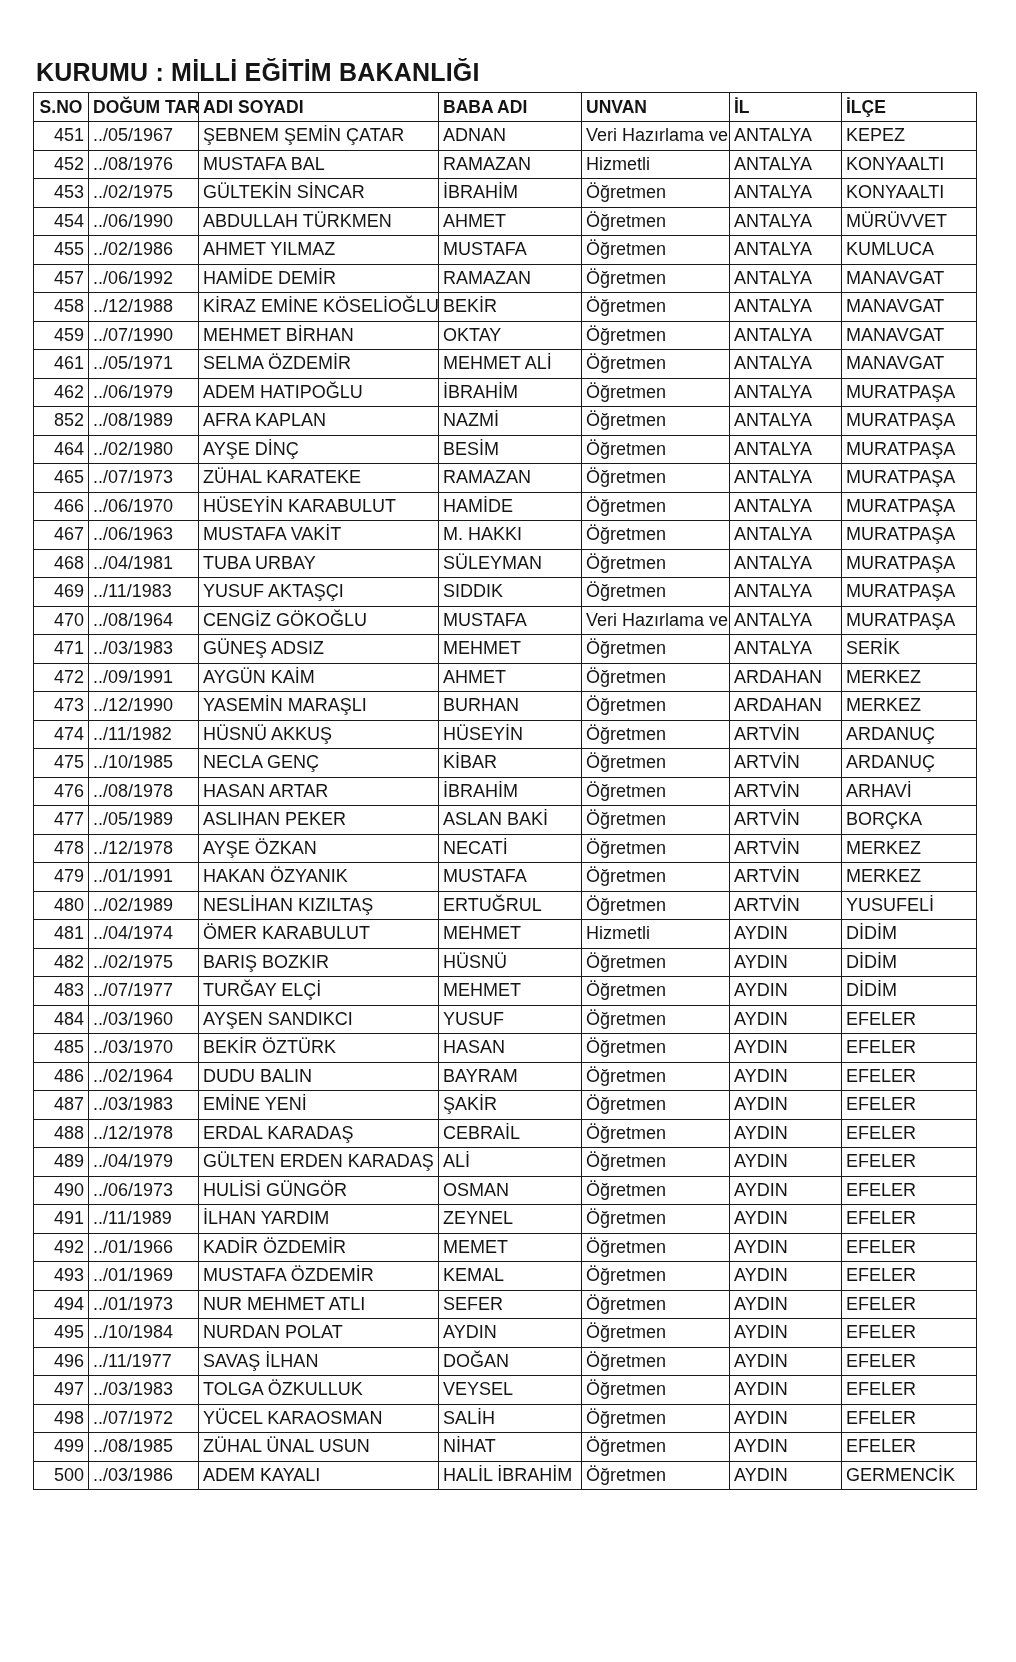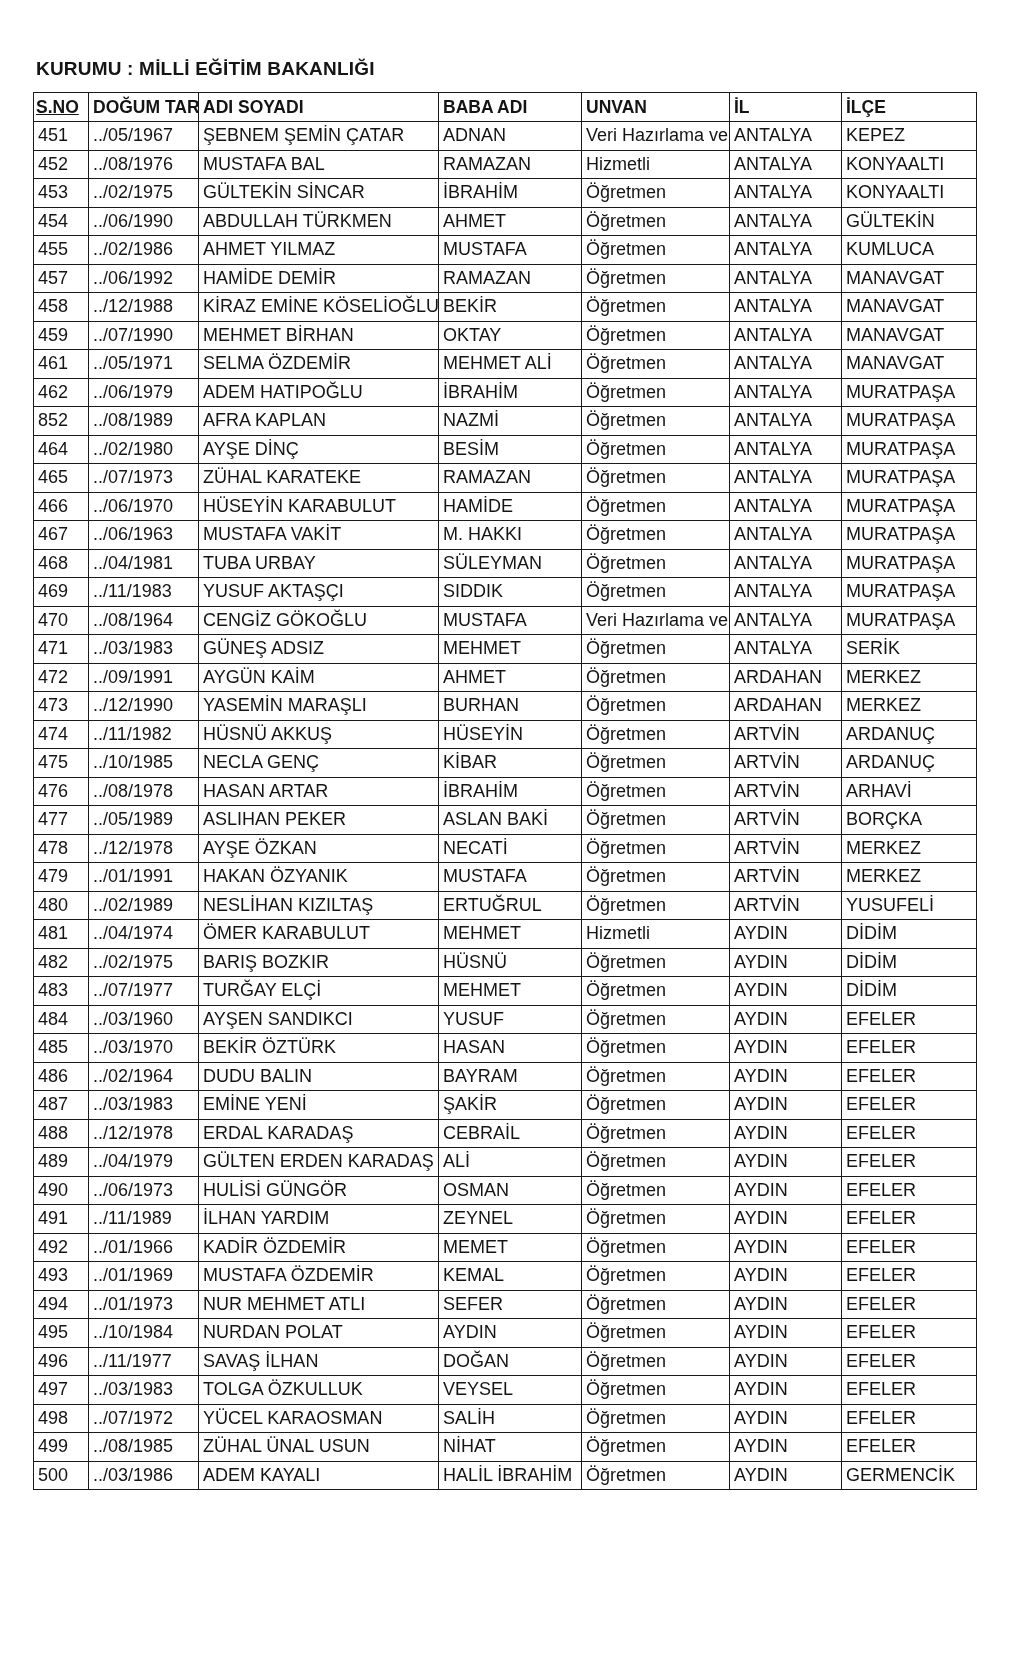--- a/index.html
+++ b/index.html
@@ -1,29 +1,29 @@
 <!DOCTYPE html>
 <html><head>
 <meta charset="utf-8">
 <style>
   html, body { margin:0; padding:0; background:#ffffff; }
   body { width:1016px; height:1662px; position:relative; overflow:hidden;
          font-family:"Liberation Sans", "DejaVu Sans", sans-serif; color:#111; }
-  .title { position:absolute; left:36px; top:58px; font-size:19px; font-weight:bold;
+  .title { position:absolute; left:36px; top:58px; font-size:25px; font-weight:bold;
            letter-spacing:0.2px; color:#151515; }
   table.list { position:absolute; left:33px; top:92px; border-collapse:collapse;
                table-layout:fixed; width:943px; }
   table.list th, table.list td { border:1.6px solid #1a1a1a; padding:0 4px; height:27.5px;
                font-size:18px; white-space:nowrap; overflow:hidden; line-height:27px;
                color:#141414; }
   table.list th { font-weight:bold; text-align:left; font-size:17.5px; height:28px; }
-  table.list th.c-sno { text-align:left; padding:0 2px;text-decoration:underline; }
+  table.list th.c-sno { text-align:center; padding:0 2px; }
   col.c1 { width:55px; } col.c2 { width:110px; } col.c3 { width:240px; }
   col.c4 { width:143px; } col.c5 { width:148px; } col.c6 { width:112px; } col.c7 { width:135px; }
-  td.sno { text-align:left; padding-right:3px; }
+  td.sno { text-align:right; padding-right:3px; }
   td.small { font-size:6.5px; letter-spacing:0; padding:0 2px; }
 </style>
 </head>
 <body>
 
 <div class="title">KURUMU : MİLLİ EĞİTİM BAKANLIĞI</div>
 
 <table class="list">
   <colgroup>
     <col class="c1">
@@ -73,21 +73,21 @@
         <td>ANTALYA</td>
         <td>KONYAALTI</td>
       </tr>
       <tr>
         <td class="sno">454</td>
         <td>../06/1990</td>
         <td>ABDULLAH TÜRKMEN</td>
         <td>AHMET</td>
         <td>Öğretmen</td>
         <td>ANTALYA</td>
-        <td>GÜLTEKİN</td>
+        <td>MÜRÜVVET</td>
       </tr>
       <tr>
         <td class="sno">455</td>
         <td>../02/1986</td>
         <td>AHMET YILMAZ</td>
         <td>MUSTAFA</td>
         <td>Öğretmen</td>
         <td>ANTALYA</td>
         <td>KUMLUCA</td>
       </tr>

